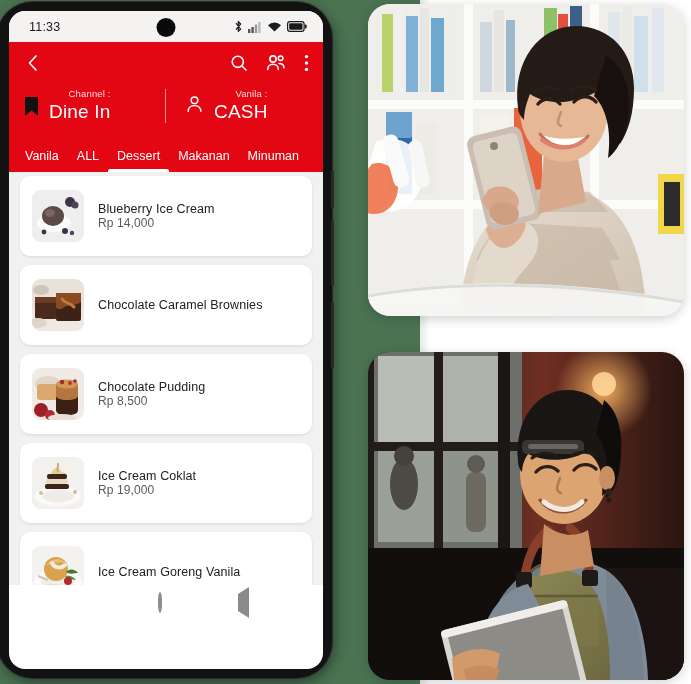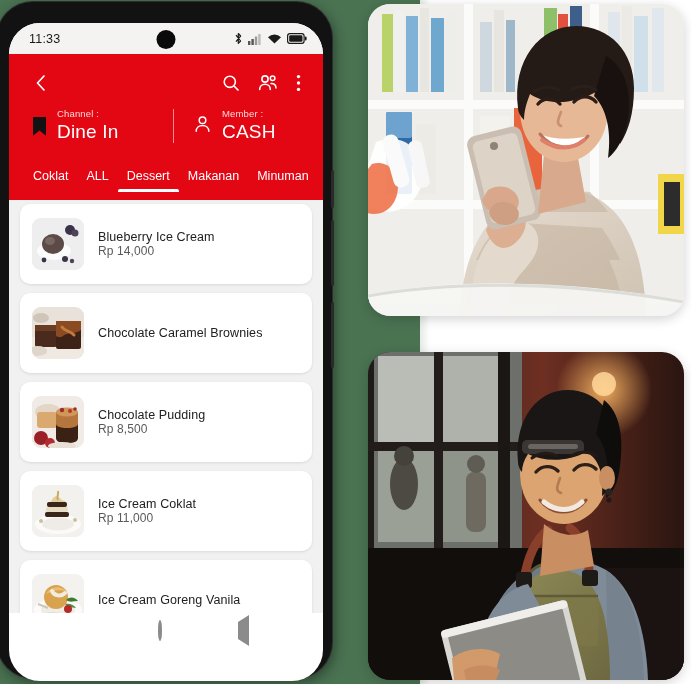--- a/index.html
+++ b/index.html
@@ -35,23 +35,22 @@
     background: #121212;
     border-radius: 36px;
     box-shadow: 0 0 0 1px #2c2c2c, 2px 4px 14px rgba(0,0,0,0.45);
     padding: 9px 9px 9px 12px;
     z-index: 5;
   }
   .phone-inner {
     position: relative;
     width: 100%; height: 100%;
     background: #ffffff;
-    border-radius: 31px;
+    border-radius: 16px;
     overflow: hidden;
-    margin-top: 12px;
   }
   .side-btn {
     position: absolute;
     right: -2px;
     width: 3px;
     background: #2a2a2a;
     border-radius: 2px;
   }
   .side-btn.b1 { top: 168px; height: 38px; }
   .side-btn.b2 { top: 218px; height: 66px; }
@@ -84,21 +83,22 @@
   .status-icons {
     display: flex;
     align-items: center;
     gap: 5px;
   }
   .status-icons svg { display: block; }
 
   
   .app-header {
     background: #e30613;
-    padding: 8px;
+    padding: 0;
+    text-align: right;
   }
   .header-top {
     display: flex;
     align-items: center;
     justify-content: space-between;
     height: 44px;
     padding: 0 14px 0 16px;
   }
   .header-actions {
     display: flex;
@@ -351,29 +351,29 @@
         </div>
         <div class="info-divider"></div>
         <div class="info-block member">
           <span>
             <svg width="17" height="19" viewBox="0 0 17 19">
               <circle cx="8.5" cy="5.2" r="3.3" fill="none" stroke="#fff" stroke-width="1.5"></circle>
               <path d="M2.2 16.2c0-3.5 2.8-5.8 6.3-5.8s6.3 2.3 6.3 5.8" fill="none" stroke="#fff" stroke-width="1.5" stroke-linecap="round"></path>
             </svg>
           </span>
           <span class="info-text">
-            <span class="info-label" style="display:block">Member :</span>
+            <span class="info-label" style="display:block">Vanila :</span>
             <span class="info-value" style="display:block">CASH</span>
           </span>
         </div>
       </div>
 
       <div class="tabs">
         <div class="tab first">
-          <span>Coklat</span>
+          <span>Vanila</span>
           
         </div>
         <div class="tab">
           <span>ALL</span>
           
         </div>
         <div class="tab active">
           <span>Dessert</span>
           <span class="tab-underline"></span>
         </div>
@@ -462,21 +462,21 @@
             <rect x="14" y="22" width="22" height="5" rx="2" fill="#e8dcc4"></rect>
             <rect x="15" y="17" width="20" height="5" rx="2" fill="#3b2418"></rect>
             <path d="M19 17c2-6 6-8 9-4s5 2 6 4z" fill="#e2d09c"></path>
             <path d="M26 6c1 4-2 6 0 9" stroke="#caa95e" stroke-width="2" fill="none"></path>
             <circle cx="9" cy="36" r="2" fill="#cbbf9e"></circle>
             <circle cx="43" cy="35" r="2" fill="#cbbf9e"></circle>
           </svg>
         </div>
         <div class="card-text">
           <span class="card-title">Ice Cream Coklat</span>
-          <span class="card-price">Rp 11,000</span>
+          <span class="card-price">Rp 19,000</span>
         </div>
       </div>
 
       <div class="card">
         <div class="thumb">
           <svg viewBox="0 0 52 52">
             <rect width="52" height="52" fill="#f4f2ef"></rect>
             <ellipse cx="26" cy="36" rx="24" ry="12" fill="#fcfbf9"></ellipse>
             <ellipse cx="26" cy="36" rx="17" ry="8" fill="#f0ece6"></ellipse>
             <circle cx="24" cy="23" r="12" fill="#d9a24f"></circle>

